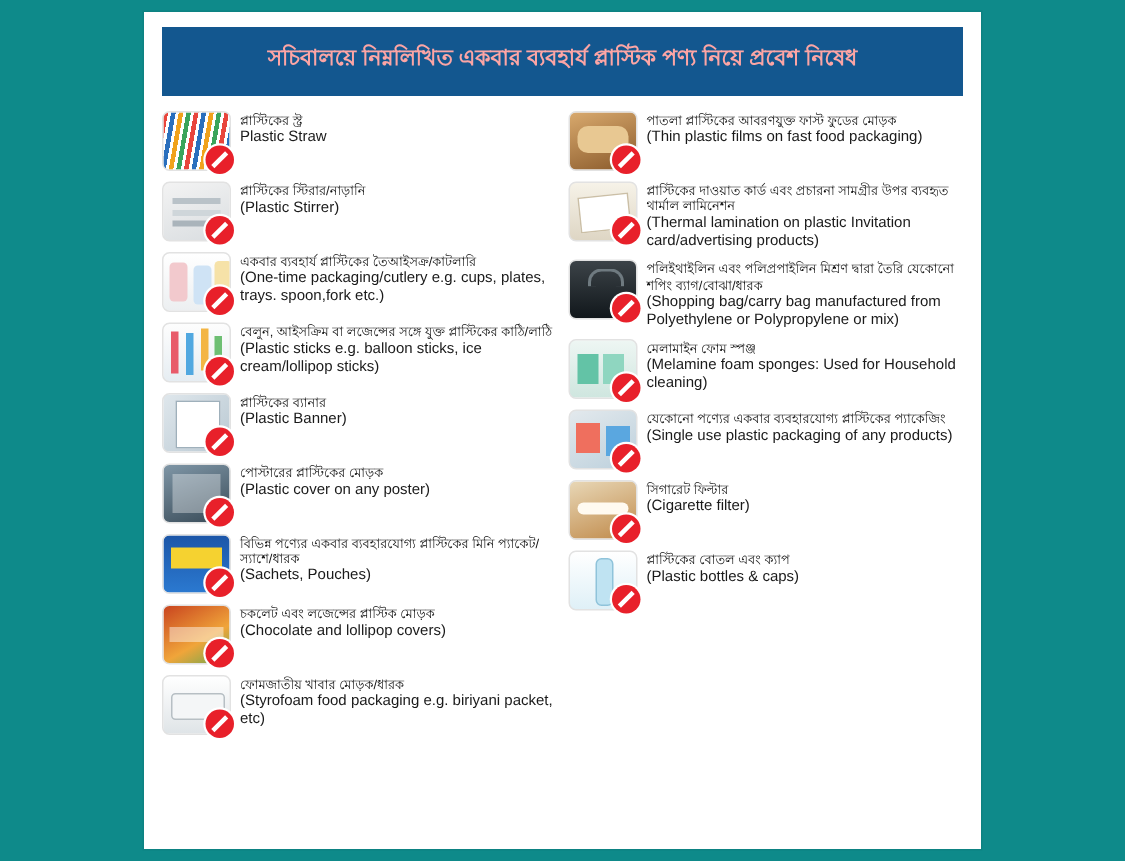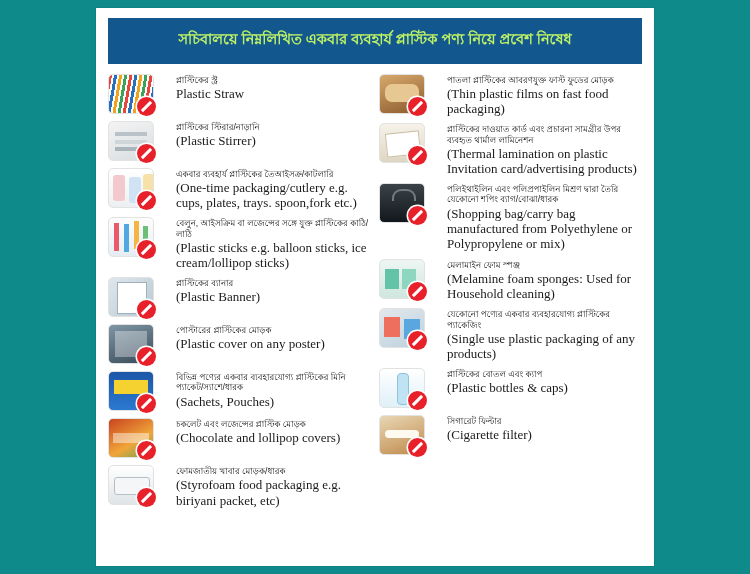--- a/index.html
+++ b/index.html
@@ -12,41 +12,41 @@
   .poster{
     position:absolute;
     left:96px;top:8px;
     width:558px;height:558px;
     background:#ffffff;
     box-shadow:0 0 0 1px rgba(0,0,0,0.05);
   }
   .header{
     margin:10px 12px 0 12px;
     background:#13578f;
-    color:#bef264;
+    color:#fca5a5;
     text-align:center;
     padding:12px 8px 14px 8px;
     font-size:14.5px;
     font-weight:bold;
     line-height:1.35;
   }
   .columns{
     display:flex;
     padding:10px 12px 0 12px;
     gap:8px;
   }
   .col{
     width:50%;
     display:flex;
     flex-direction:column;
   }
   .item{
     display:flex;
     align-items:flex-start;
-    gap:22px;
+    gap:6px;
     margin-bottom:7px;
     min-height:40px;
   }
   .thumb-wrap{
     position:relative;
     width:46px;height:40px;
     flex:0 0 46px;
   }
   .thumb{
     position:absolute;
@@ -76,24 +76,23 @@
     padding-top:1px;
     line-height:1.18;
   }
   .bn{
     font-size:8.6px;
     color:#111111;
     display:block;
     margin-bottom:1px;
   }
   .en{
-    font-size:13px;
+    font-size:10px;
     color:#1a1a1a;
     display:block;
-    font-family:Liberation Serif, serif;
   }
   
   .im-straw{background:
      repeating-linear-gradient(100deg,#e8453c 0 3px,#ffffff 3px 5px,#2a6fbd 5px 8px,#ffffff 8px 10px,#f0a21c 10px 13px,#ffffff 13px 15px,#3aa45b 15px 18px,#ffffff 18px 20px);}
   .im-stirrer{background:linear-gradient(160deg,#f3f3f3,#d9dde0);}
   .im-stirrer:after{content:"";position:absolute;left:6px;top:10px;width:32px;height:4px;background:#b9c2c8;box-shadow:0 8px 0 #cfd6da,0 15px 0 #aab4bb;}
   .im-utensils{background:linear-gradient(180deg,#ffffff,#eceff1);}
   .im-utensils:after{content:"";position:absolute;left:4px;top:6px;width:12px;height:26px;border-radius:3px;background:#f2c9cd;box-shadow:16px 2px 0 #cfe3f5,30px -1px 0 #f6e2a8;}
   .im-sticks{background:linear-gradient(180deg,#fdfdfd,#e6edf2);}
   .im-sticks:after{content:"";position:absolute;left:5px;top:5px;width:5px;height:28px;background:#e85b6a;box-shadow:10px 1px 0 #51a8e0,20px -2px 0 #f3b544,29px 3px 0 #6dbf73;}
@@ -289,36 +288,36 @@
           <div class="ban"></div>
         </div>
         <div class="txt">
           <span class="bn">যেকোনো পণ্যের একবার ব্যবহারযোগ্য প্লাস্টিকের প্যাকেজিং</span>
           <span class="en">(Single use plastic packaging of any products)</span>
         </div>
       </div>
 
       <div class="item">
         <div class="thumb-wrap">
+          <div class="thumb im-cig"></div>
+          <div class="ban"></div>
+        </div>
+        <div class="txt">
+          <span class="bn">সিগারেট ফিল্টার</span>
+          <span class="en">(Cigarette filter)</span>
+        </div>
+      </div>
+
+      <div class="item">
+        <div class="thumb-wrap">
           <div class="thumb im-bottle"></div>
           <div class="ban"></div>
         </div>
         <div class="txt">
           <span class="bn">প্লাস্টিকের বোতল এবং ক্যাপ</span>
           <span class="en">(Plastic bottles &amp; caps)</span>
         </div>
       </div>
 
-      <div class="item">
-        <div class="thumb-wrap">
-          <div class="thumb im-cig"></div>
-          <div class="ban"></div>
-        </div>
-        <div class="txt">
-          <span class="bn">সিগারেট ফিল্টার</span>
-          <span class="en">(Cigarette filter)</span>
-        </div>
-      </div>
-
     </div>
 
   </div>
 </div>
 
 </body></html>

